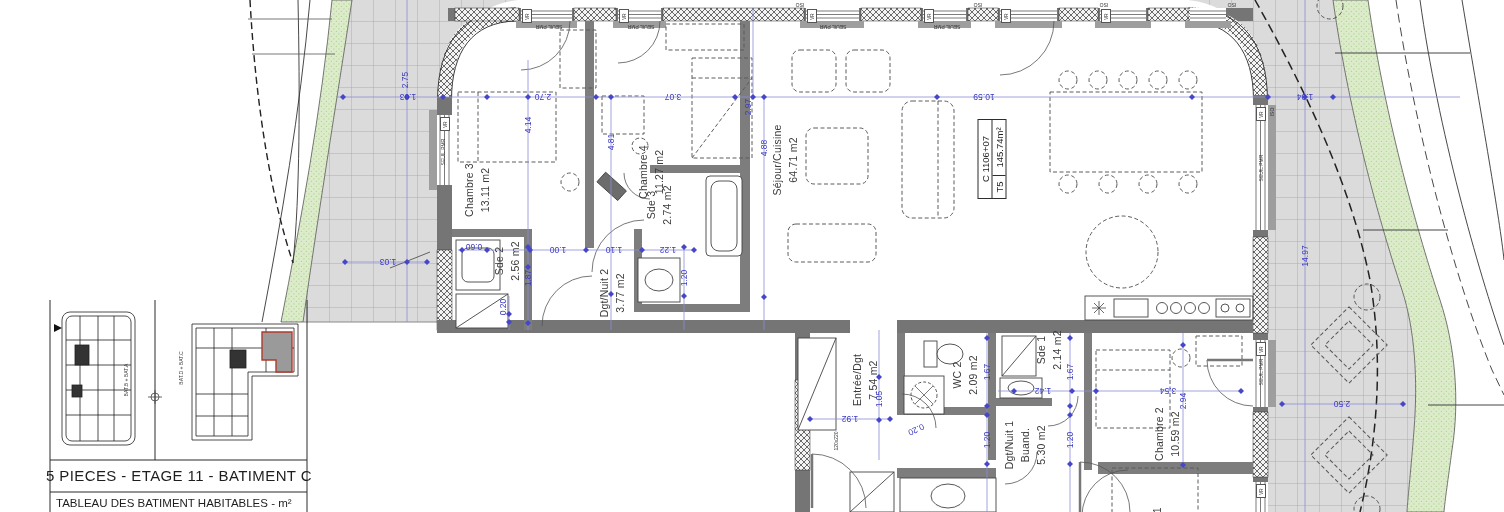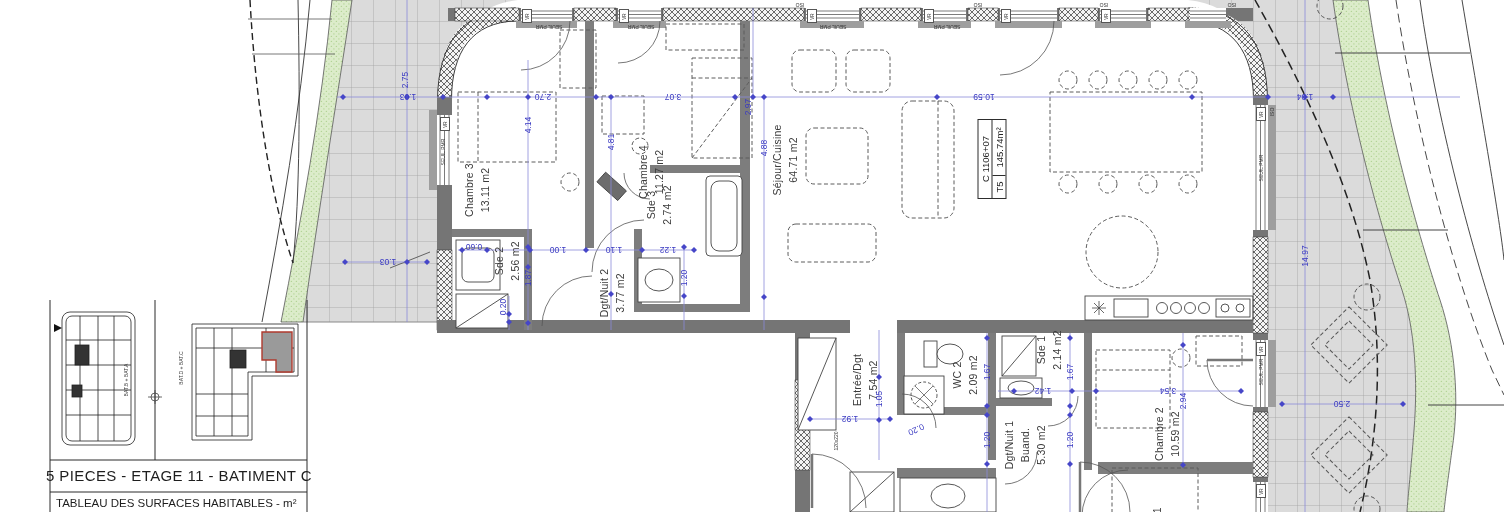--- a/index.html
+++ b/index.html
@@ -532,18 +532,18 @@
 
   <span class="lbl tiny r180" style="left:800px;top:4px;">ISO</span>
   <span class="lbl tiny r180" style="left:978px;top:4px;">ISO</span>
   <span class="lbl tiny r180" style="left:1104px;top:4px;">ISO</span>
   <span class="lbl tiny r180" style="left:1232px;top:4px;">ISO</span>
   <span class="lbl tiny r90" style="left:1273px;top:112px;">ISO</span>
 
   <span class="lbl tiny r90" style="left:837px;top:441px;">120x220</span>
 
   <div class="lbl title ctr" style="left:179px;top:476px;text-align:right;">5 PIECES - ETAGE 11 - BATIMENT C</div>
-  <div class="lbl theader" style="left:56px;top:497px;">TABLEAU DES SURFACES HABITABLES - m²</div>
+  <div class="lbl theader" style="left:56px;top:497px;">TABLEAU DES BATIMENT HABITABLES - m²</div>
   <span class="lbl tiny r90" style="left:127px;top:380px;">BAT.B + BAT.A</span>
   <span class="lbl tiny r90" style="left:182px;top:368px;">BAT.D + BAT.C</span>
 </div>
 
 </div>
 
 </body></html>

